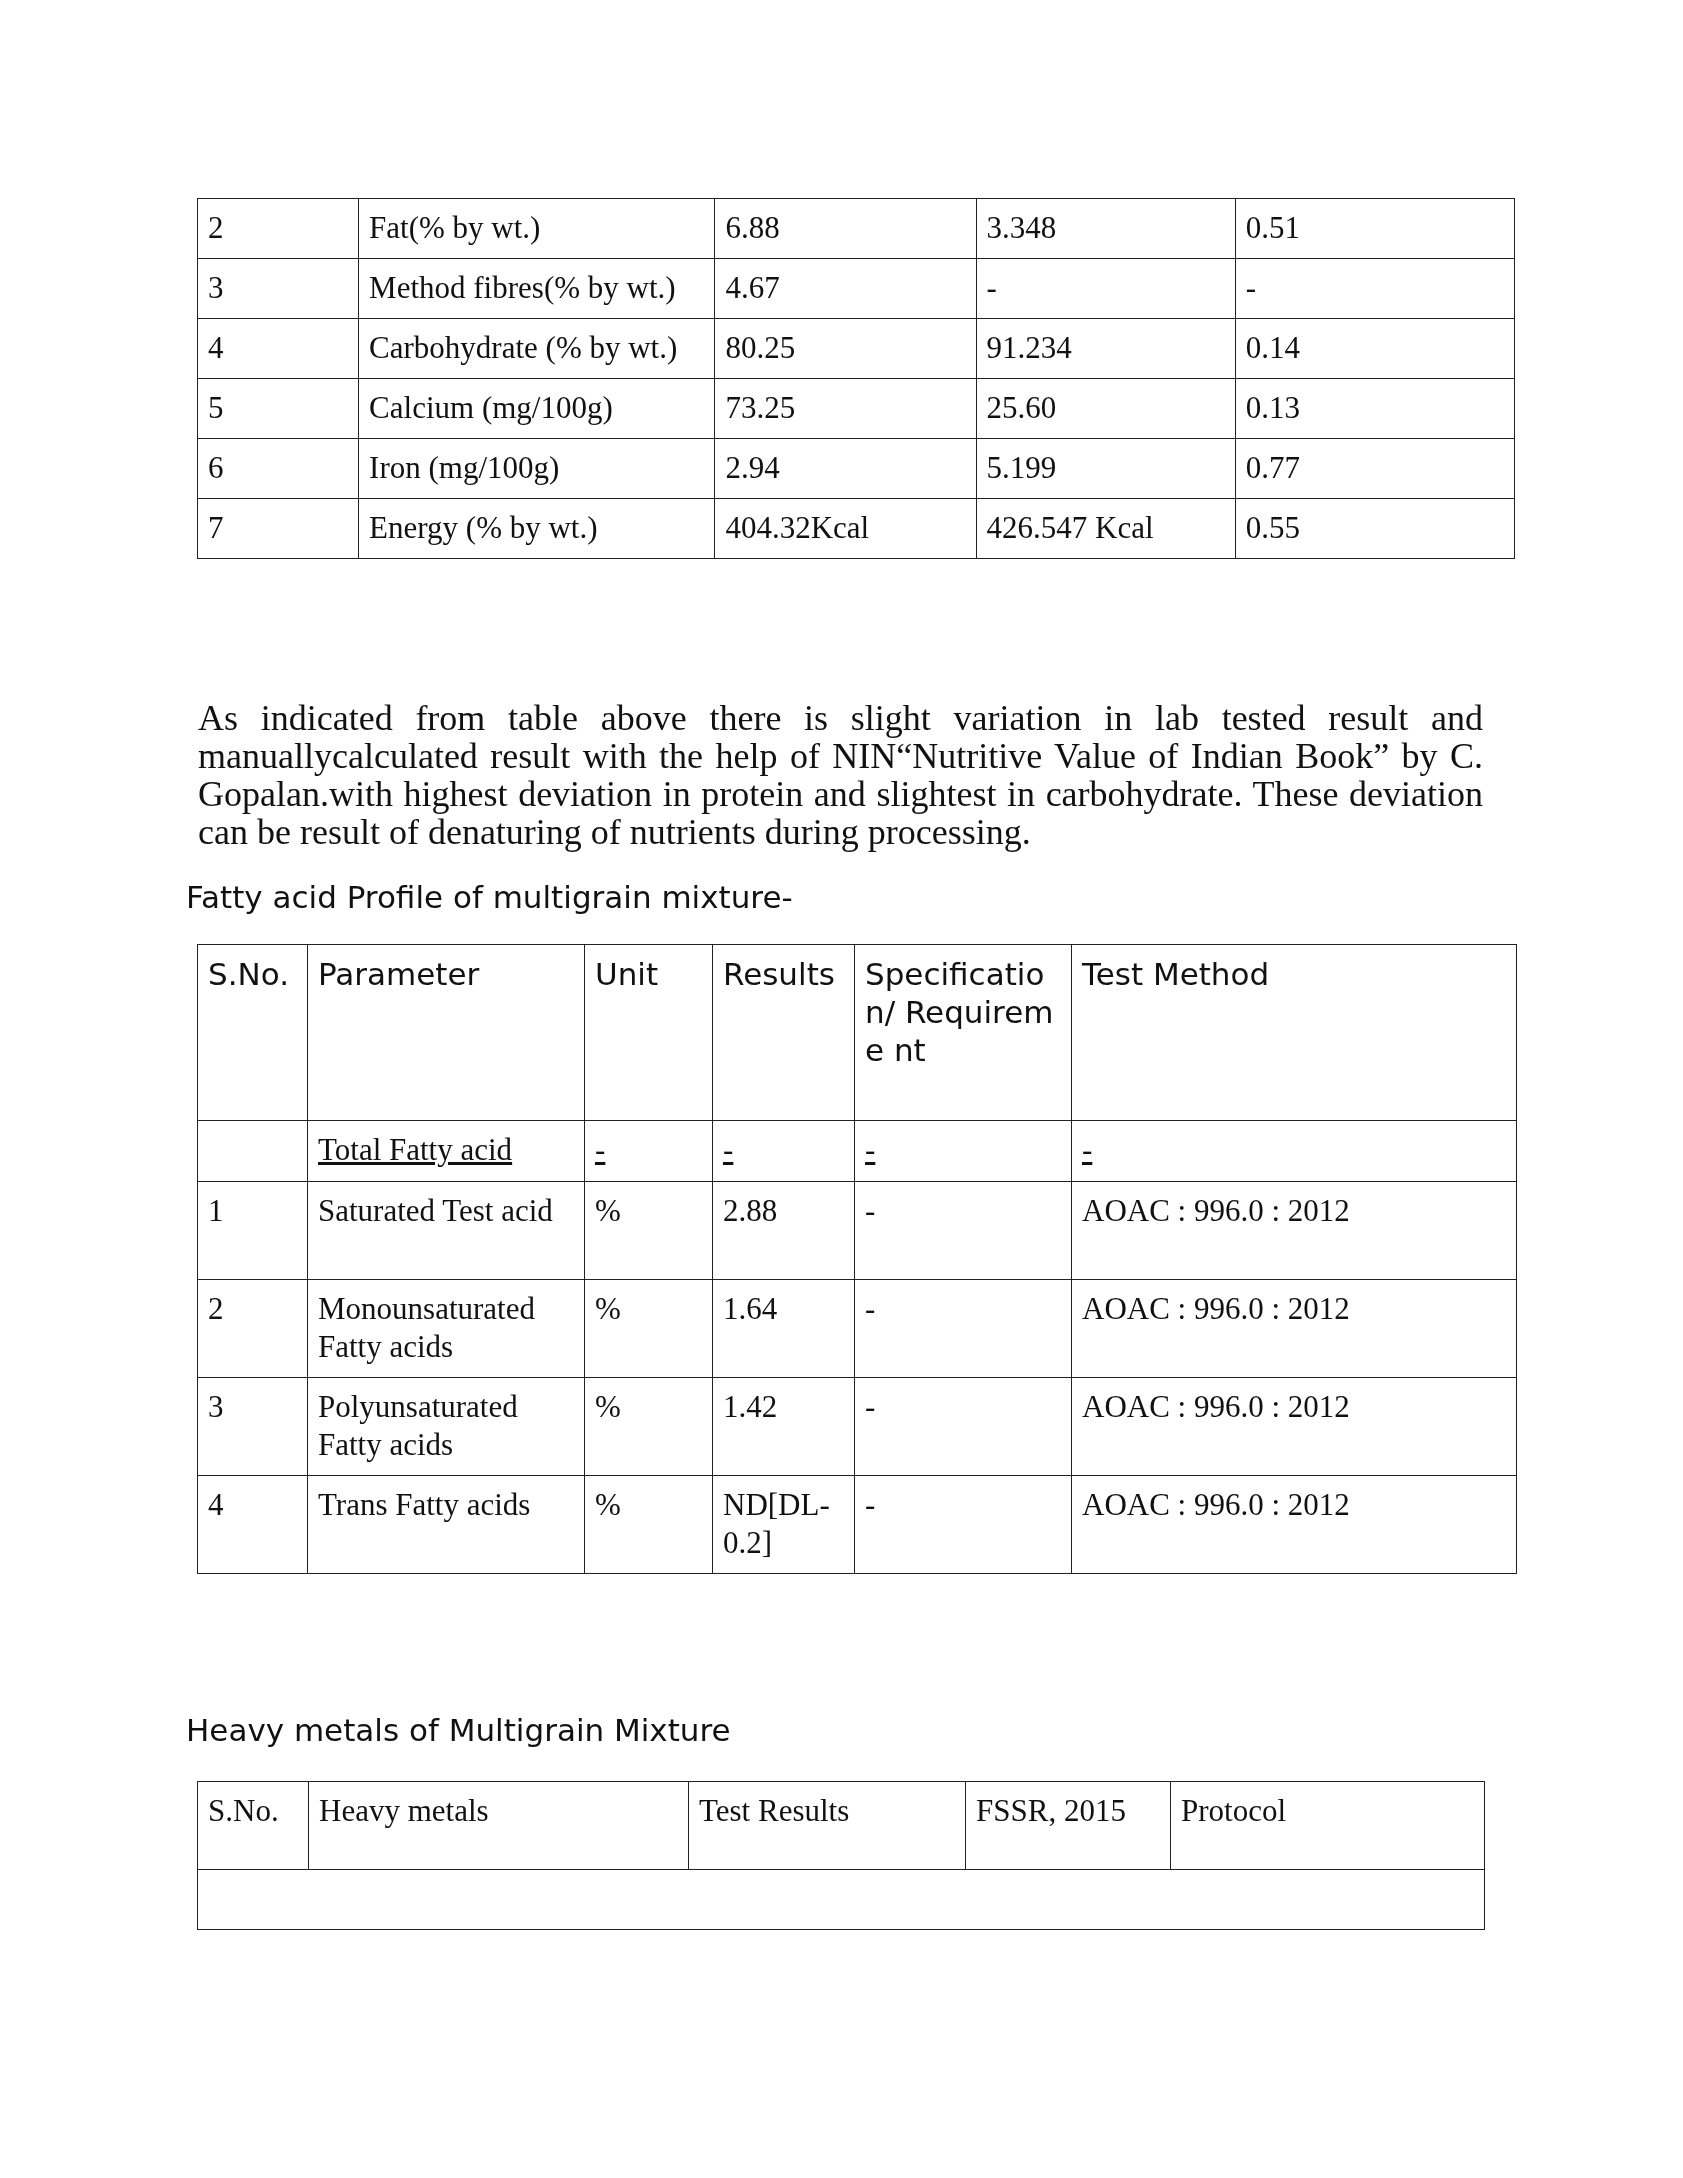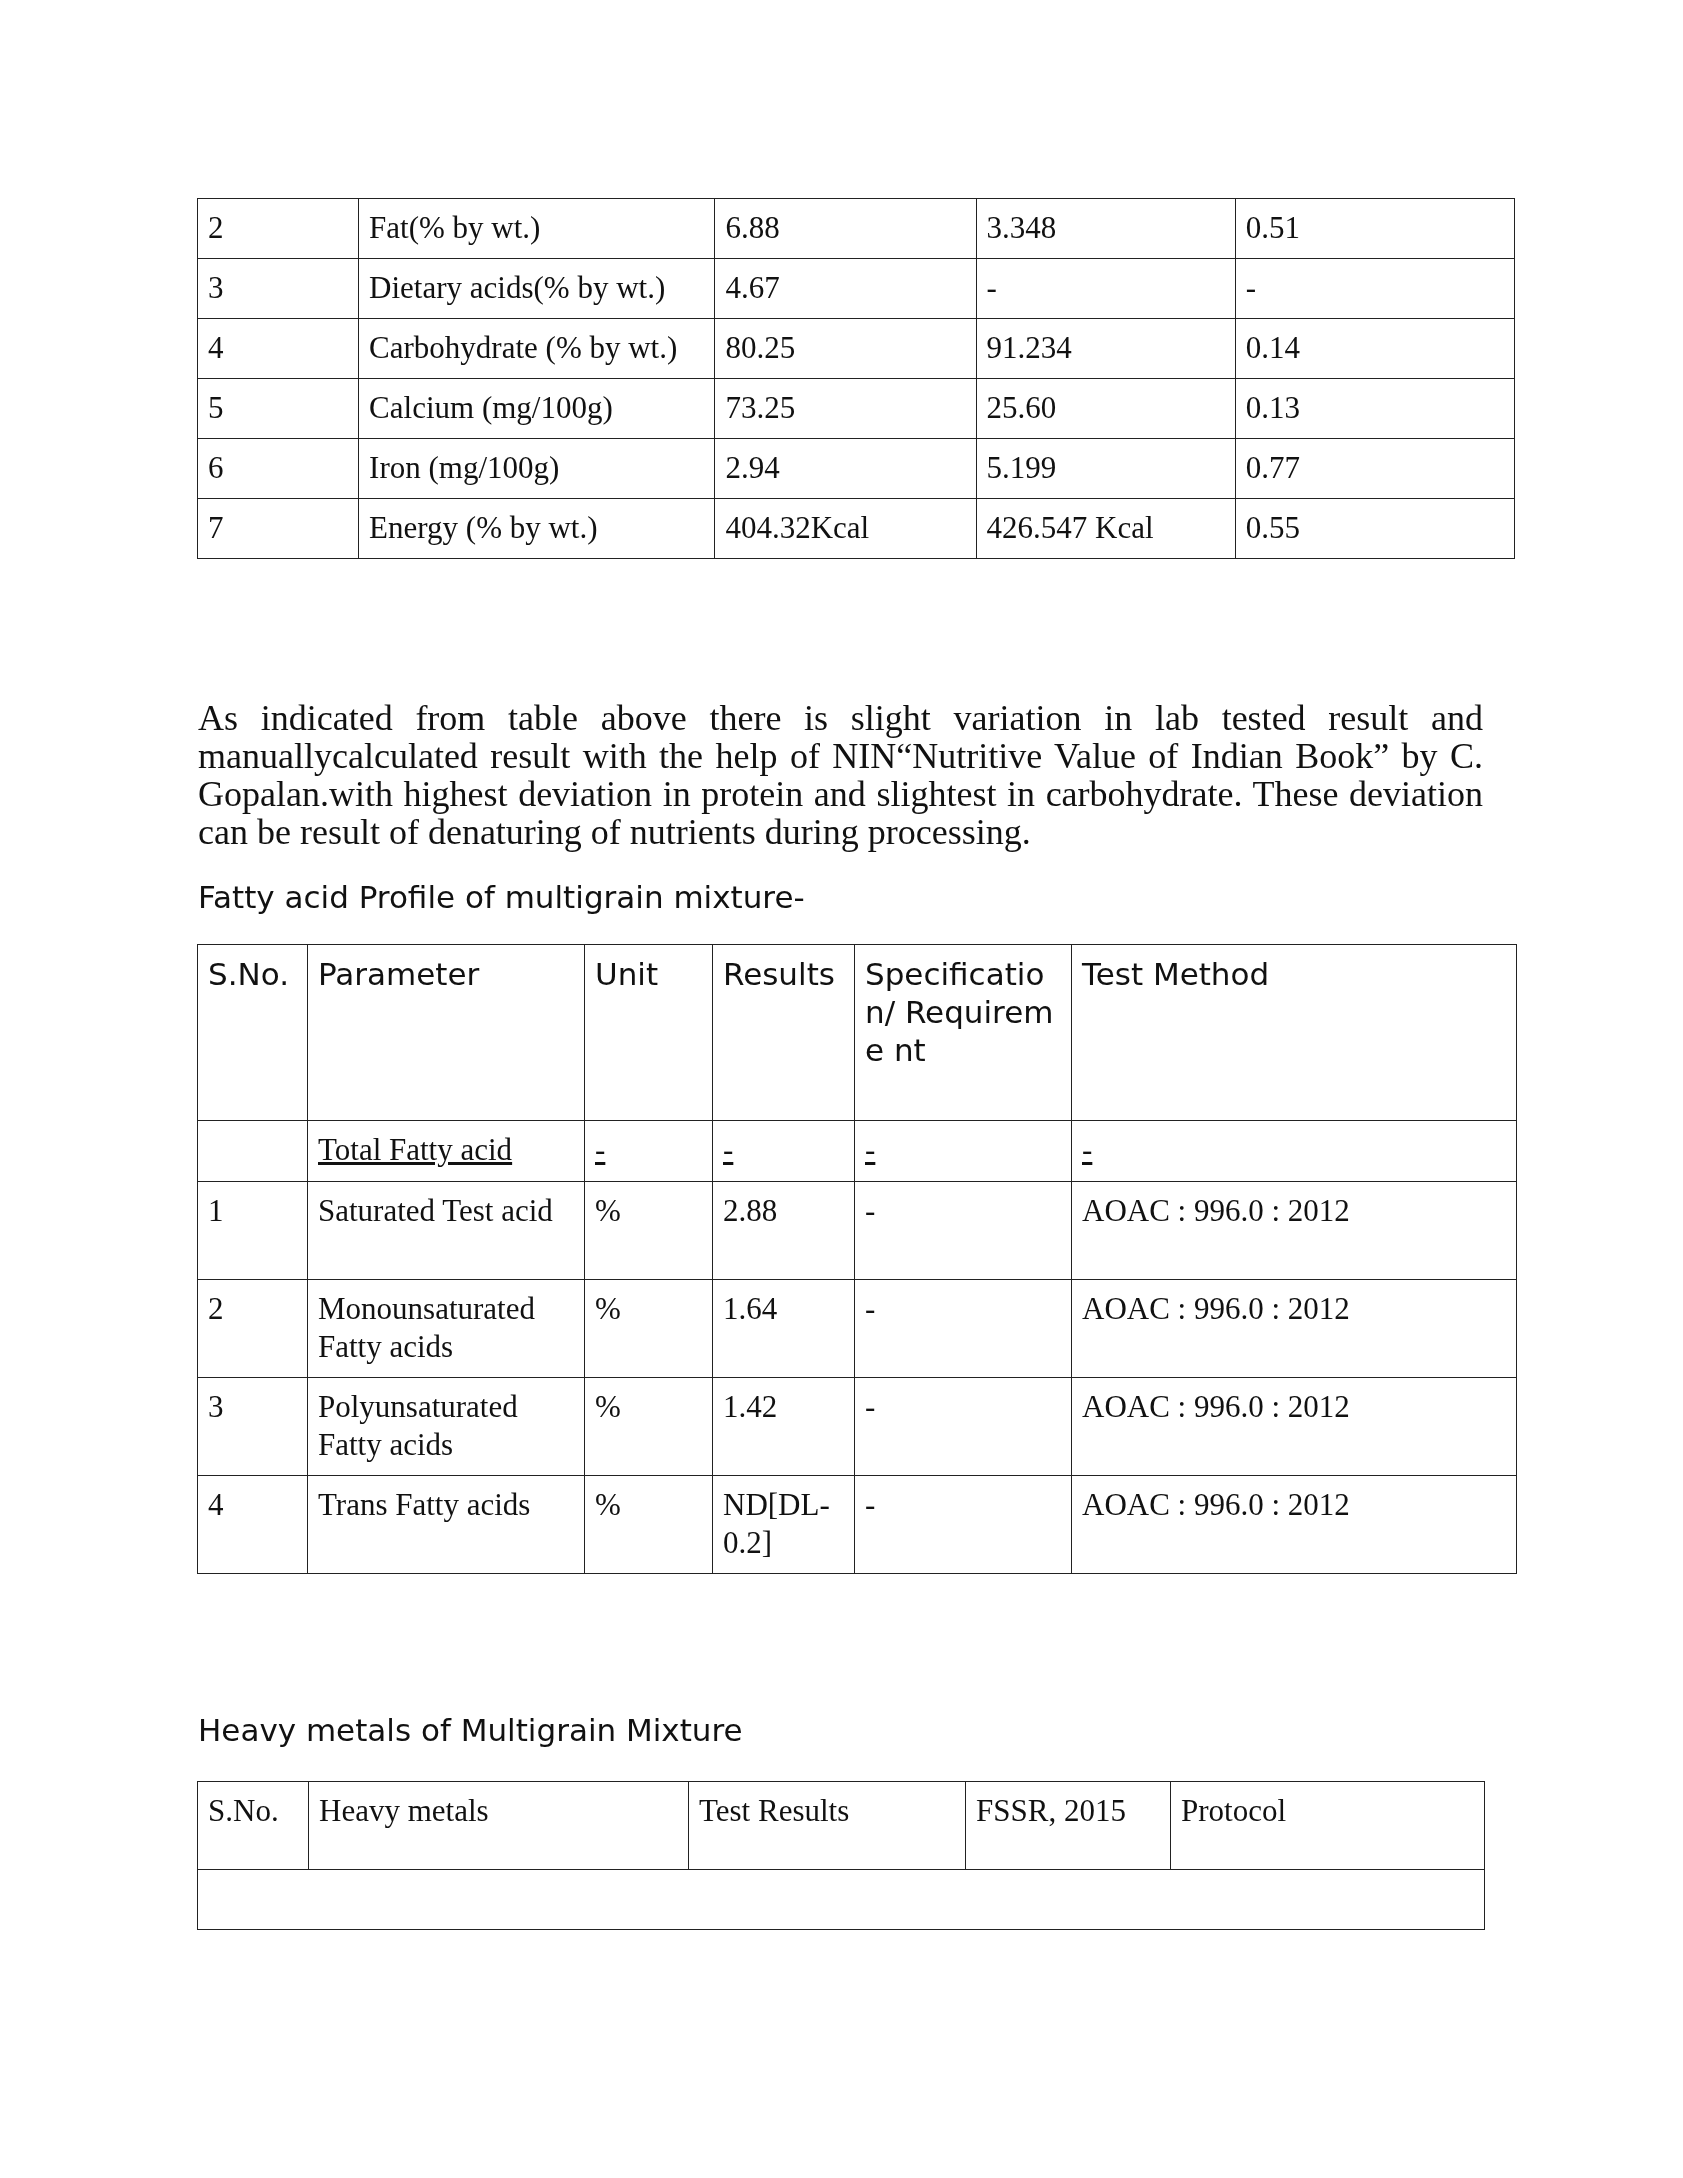--- a/index.html
+++ b/index.html
@@ -10,21 +10,21 @@
   td { border: 1.6px solid #222; vertical-align: top; padding: 0; }
   .cell { padding: 10px 10px 0 10px; font-size: 31px; line-height: 38px; }
 
   
   #t1 { left: 197px; top: 198px; width: 1318px; }
   #t1 td { height: 59px; }
   #t1 .cell { padding-top: 10px; }
 
   
   #para { position: absolute; left: 198px; top: 699px; width: 1285px; font-size: 36px; line-height: 38px; text-align: justify; }
-  .heading { position: absolute; left: 198px; font-size: 31px; line-height: 40px; }
+  .heading { position: absolute; left: 186px; font-size: 31px; line-height: 40px; }
   #h-fatty { top: 877px; }
   #h-heavy { top: 1710px; }
 
   
   #t2 { left: 197px; top: 944px; width: 1318px; }
   #t2 .hdr .cell { font-family: "DejaVu Sans", "Liberation Sans", sans-serif; font-size: 31px; line-height: 38px; padding: 10px 8px 0 10px; }
   #t2 .hdr td { height: 175px; }
   #t2 .row-total td { height: 60px; text-decoration: underline; }
   #t2 .row td { height: 97px; }
   .justify-name { text-align: justify; text-align-last: left; }
@@ -62,21 +62,21 @@
     <td>
           <div class="cell">0.51</div>
         </td>
   </tr>
 
   <tr>
     <td>
           <div class="cell">3</div>
         </td>
     <td>
-          <div class="cell">Dietary acids(% by wt.)</div>
+          <div class="cell">Method fibres(% by wt.)</div>
         </td>
     <td>
           <div class="cell">4.67</div>
         </td>
     <td>
           <div class="cell">-</div>
         </td>
     <td>
           <div class="cell">-</div>
         </td>

